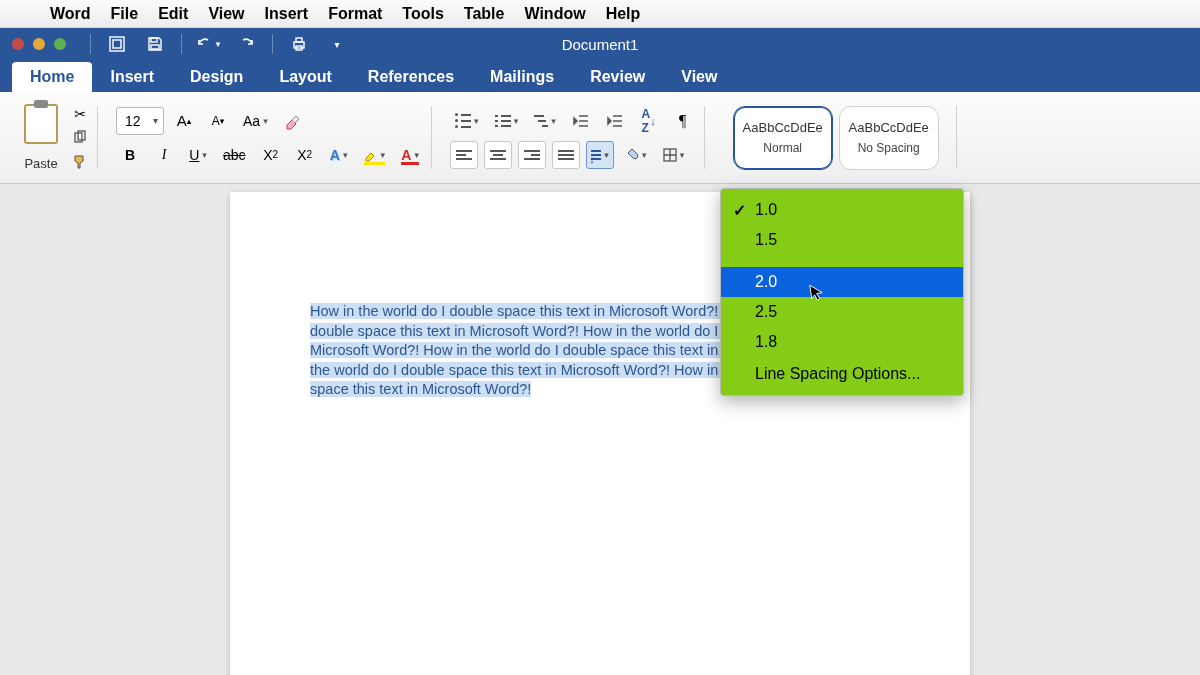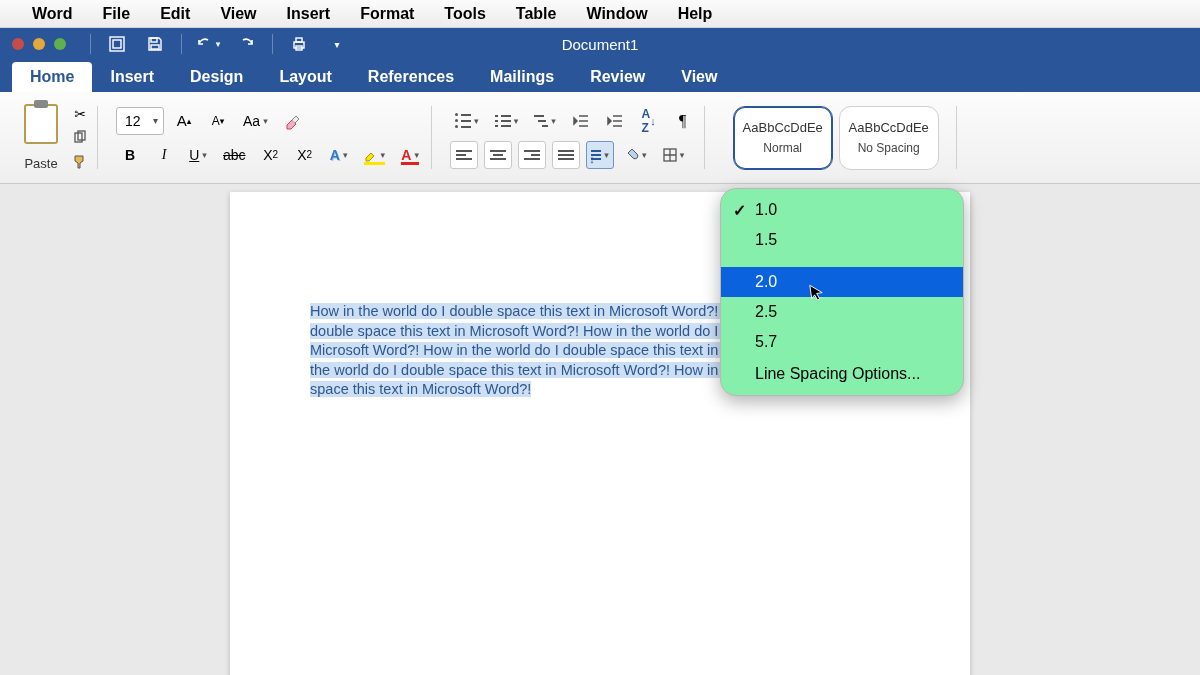--- a/index.html
+++ b/index.html
@@ -8,21 +8,21 @@
     font-family: -apple-system, "Helvetica Neue", Arial, sans-serif;
     background: #fff;
     overflow: hidden;
     position: relative;
   }
   
   .mac-menubar {
     height: 28px;
     background: linear-gradient(#fbfbfb,#ececec);
     display: flex; align-items: center;
-    padding: 0 2px; gap: 30px;
+    padding: 0 30px; gap: 20px;
     font-size: 16px; font-weight: 600; color:#000;
     border-bottom:1px solid #d3d3d3;
   }
   .mac-menubar .apple { font-size:16px; }
   .mac-menubar .appname { font-weight: 800; }
   .mac-menubar span { white-space: nowrap; }
 
   
   .titlebar {
     height: 32px;
@@ -88,23 +88,23 @@
   
   .doc-area{ position:absolute; left:0; right:0; top:184px; bottom:0; background:#e9e9e9; display:flex; justify-content:center; padding-top:8px;}
   .page{ width:740px; min-height:500px; background:#fff; box-shadow:0 2px 6px rgba(0,0,0,.2); padding:110px 80px 60px 80px; font-size:14.5px; color:#2e568f; line-height:1.35;}
   .page .sel-text{ background:#cddff5;}
 
   
   .dropdown{
     position:absolute;
     left:720px; top:188px;
     width:244px;
-    background:#86efac;
+    background:#84cc16;
     border:1px solid #b8b8b8;
-    border-radius:16px;
+    border-radius:4px;
     box-shadow:0 6px 18px rgba(0,0,0,.3);
     padding:6px 0;
     font-size:16px;
     z-index:50;
   }
   .dropdown .item{ height:30px; display:flex; align-items:center; padding:0 16px 0 34px; position:relative; color:#000;}
   .dropdown .item.checked:before{ content:"✓"; position:absolute; left:12px; font-weight:700;}
   .dropdown .item.selected{ background:#0a63dd; color:#fff;margin-top:12px;}
   .dropdown .item.options{ border-top:none; margin-top:2px;}
   .dropdown .cursor{ position:absolute; left:89px; top:94px; transform:rotate(-8deg); z-index:60;}
@@ -435,20 +435,20 @@
   <div class="page">
     <span class="sel-text">How in the world do I double space this text in Microsoft Word?! How in the world do I double space this text in Microsoft Word?! How in the world do I double space this text in Microsoft Word?! How in the world do I double space this text in Microsoft Word?! How in the world do I double space this text in Microsoft Word?! How in the world do I double space this text in Microsoft Word?!</span>
   </div>
 </div>
 
 <div class="dropdown">
   <div class="item checked">1.0</div>
   <div class="item">1.5</div>
   <div class="item selected">2.0</div>
   <div class="item">2.5</div>
-  <div class="item">5.7</div>
+  <div class="item">1.8</div>
   <div class="item options">Line Spacing Options...</div>
   <div class="cursor">
     <svg viewBox="0 0 16 16">
         <path d="M1 1l0 12 3-3 2 5 2-1-2-5h5z" fill="#000" stroke="#fff" stroke-width="0.8"></path>
       </svg>
   </div>
 </div>
 
 </body></html>

